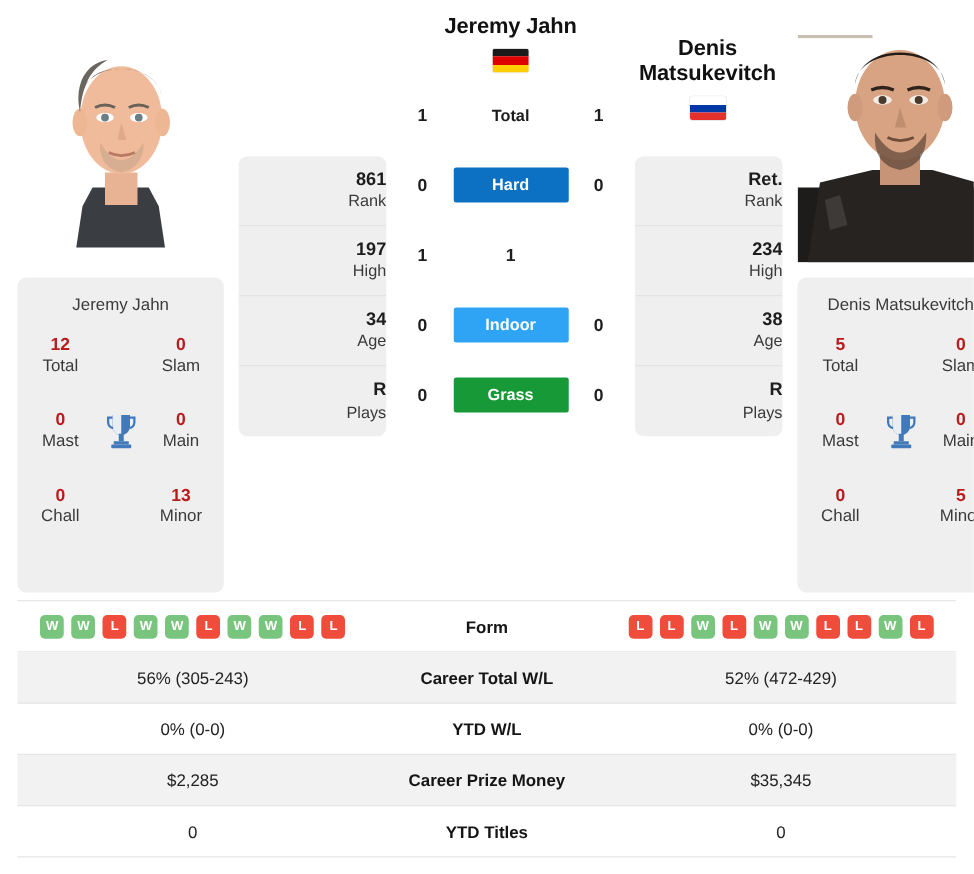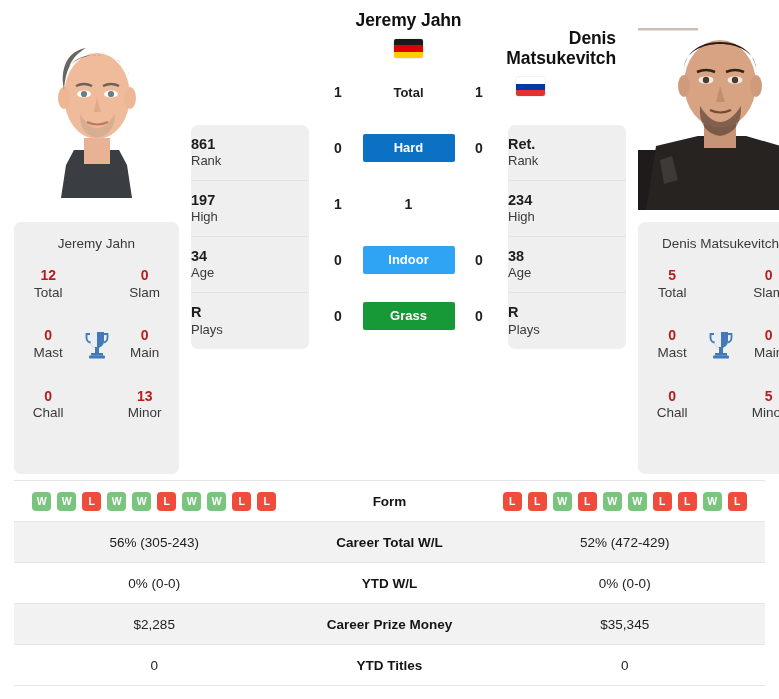--- a/index.html
+++ b/index.html
@@ -67,21 +67,21 @@
   .stat-stack {
     background: #efefef;
     border-radius: 7px;
     margin-top: 115px;
     overflow: hidden;
   }
   .stat-cell {
     height: 56px;
     display: flex;
     flex-direction: column;
-    align-items: flex-start;
+    align-items: flex-end;
     justify-content: center;
     border-bottom: 1px solid #e3e3e3;
   }
   .stat-cell:last-child { border-bottom: none; }
   .stat-cell .v { font-weight: bold; font-size: 14.5px; color: #1d1d1d; line-height: 1.3; }
   .stat-cell .k { font-size: 13px; color: #3a3a3a; line-height: 1.3; }
 
   
   .center-col { display: flex; flex-direction: column; align-items: center; }
   .name-block { text-align: center; width: 100%; }
@@ -399,21 +399,21 @@
           <div class="spacer-cell"></div>
           <div class="tstat">
             <div class="v">5</div>
             <div class="k">Minor</div>
           </div>
         </div>
       </div>
     </div>
   </div>
 
-  <div style="position:absolute; left:444px; top:28px; width:172px; text-align:right;">
+  <div style="position:absolute; left:480px; top:28px; width:172px; text-align:center;">
     <div class="pname">Denis</div>
     <div class="pname">Matsukevitch</div>
     <div class="flag">
       <span style="background:#ffffff"></span>
       <span style="background:#0039a6"></span>
       <span style="background:#e4312b"></span>
     </div>
   </div>
 
   <div class="btable">

